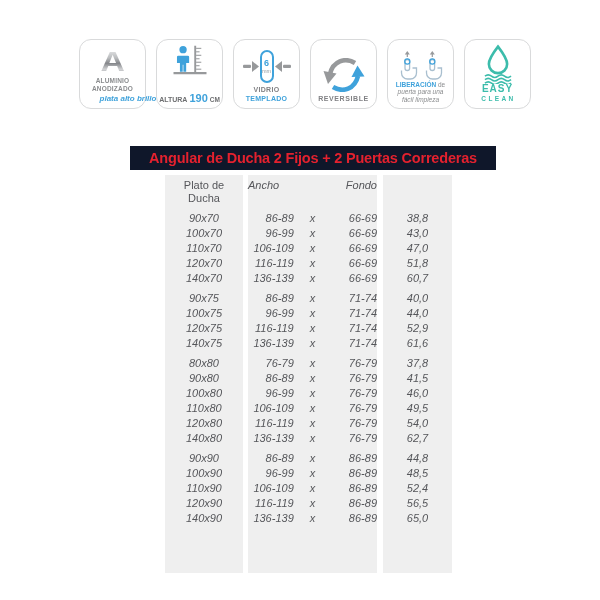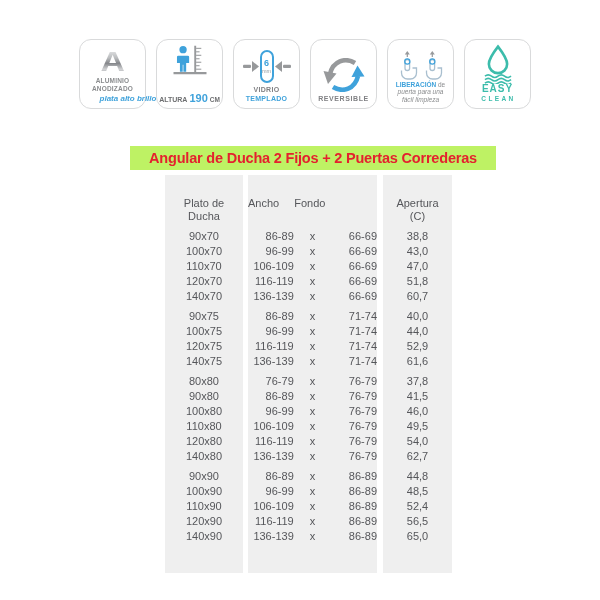--- a/index.html
+++ b/index.html
@@ -36,38 +36,38 @@
   .glass-pill .six{font-size:9px;font-weight:800;color:#3fa2db;line-height:9px;}
   .glass-pill .mm{font-size:5.5px;color:#9aa0a6;line-height:6px;}
   .lib-l1{font-size:6.5px;line-height:7.5px;white-space:nowrap;}
   .lib-l1 .strong{color:#3fa2db;font-weight:800;}
   .lib-l1 .rest{color:#8a8c8e;}
   .lib-l2{font-size:6.5px;font-style:italic;color:#8a8c8e;line-height:7.5px;white-space:nowrap;}
   .ec-l1{font-size:10px;font-weight:800;color:#3cbcab;letter-spacing:1px;line-height:10px;}
   .ec-l2{font-size:6.5px;font-weight:800;color:#3cbcab;letter-spacing:2.4px;line-height:8px;margin-top:1px;text-indent:2px;}
   
   .title-bar{
-    position:absolute;left:130px;top:146px;width:366px;height:24px;background:#bef264;
+    position:absolute;left:130px;top:146px;width:366px;height:24px;background:#0f172a;
     display:flex;align-items:center;justify-content:center;
   }
   .title-bar span{
     color:#e4212e;font-weight:800;font-size:14.5px;letter-spacing:-.2px;white-space:nowrap;
   }
   
   .spec-table{position:absolute;left:165px;top:175px;width:287px;height:398px;}
   .strip{position:absolute;top:0;height:398px;background:#efefef;}
   .strip.s1{left:0;width:78px;}
   .strip.s2{left:83px;width:129px;}
   .strip.s3{left:218px;width:69px;}
   .t-content{position:relative;z-index:1;}
   .t-grid{display:grid;grid-template-columns:78px 5px 129px 6px 69px;}
-  .t-head{padding-top:22px;font-size:11px;color:#55565a;line-height:13px;text-align:center;}
-  .h2wrap{display:flex;justify-content:flex-start;gap:15px;}
+  .t-head{padding-top:4px;font-size:11px;color:#55565a;line-height:13px;text-align:center;}
+  .h2wrap{display:flex;justify-content:space-between;gap:15px;font-style:italic;}
   .t-body{margin-top:6px;}
-  .t-group{margin-top:0;}
+  .t-group{margin-top:0;font-style:italic;}
   .t-group + .t-group{margin-top:5px;}
   .t-row{height:15px;line-height:15px;font-size:11px;color:#55565a;}
   .cell{text-align:center;}
   .c-mid{display:flex;align-items:center;gap:12px;}
   .c-mid .ancho{flex:1;text-align:right;}
   .c-mid .sep{margin:0 4px;}
   .c-mid .fondo{flex:1;text-align:right;}
 </style>
 </head>
 <body>
@@ -183,24 +183,20 @@
         <div>Ducha</div>
       </div>
       <div></div>
       <div class="cell">
         <div class="h2wrap">
           <span>Ancho</span>
           <span>Fondo</span>
         </div>
       </div>
       <div></div>
-      <div class="cell">
-        <div>Apertura</div>
-        <div>(C)</div>
-      </div>
     </div>
 
     <div class="t-body">
         <div class="t-group">
           <div class="t-grid t-row">
     <div class="cell">90x70</div>
     <div></div>
     <div class="c-mid">
       <span class="ancho">86-89</span>
       <span class="sep">x</span>

